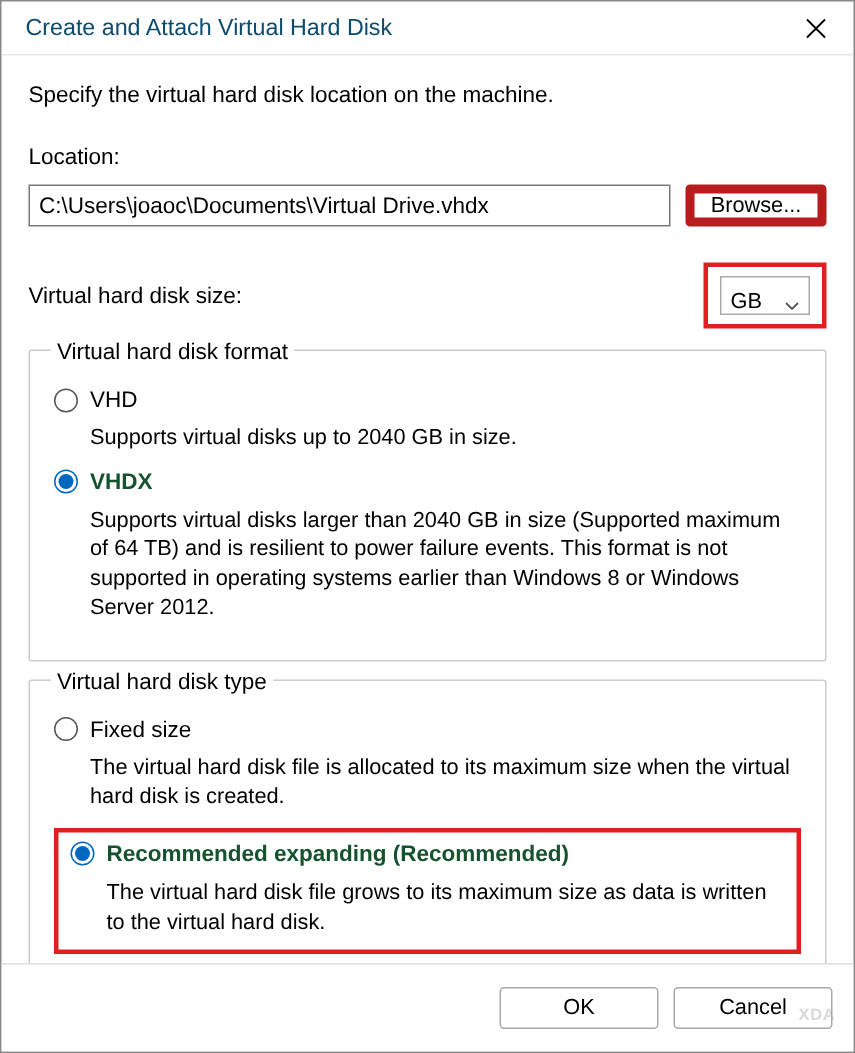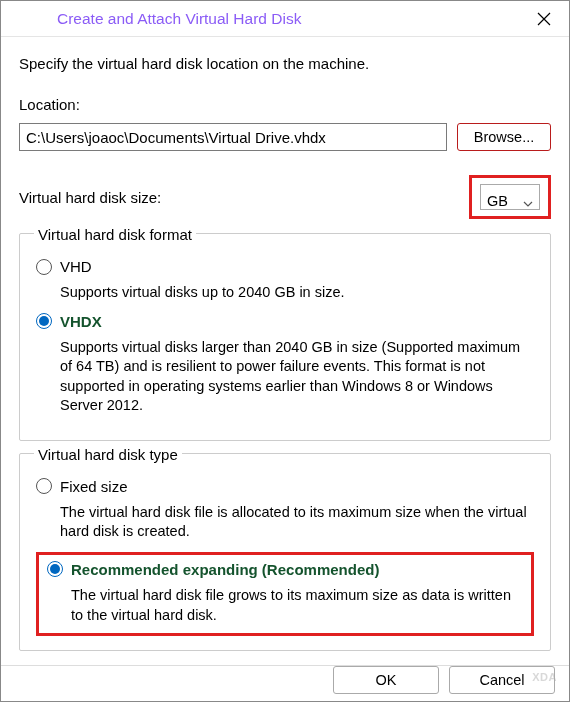--- a/index.html
+++ b/index.html
@@ -19,22 +19,21 @@
     .titlebar {
       height: 36px;
       display: flex;
       align-items: center;
       justify-content: space-between;
       padding: 0 14px 0 16px;
       border-bottom: 1px solid #e5e5e5;
     }
     .title {
       font-size: 15.5px;
-      color: #8b5cf6;
-      margin-left: 40px;
+      color: #0c4a6e;
     }
     .close-icon {
       width: 22px;
       height: 22px;
       display: flex;
       align-items: center;
       justify-content: center;
       cursor: pointer;
     }
     .close-icon svg {
@@ -65,21 +64,21 @@
       height: 28px;
       border: 1px solid #7a7a7a;
       padding: 0 6px;
       font-size: 15px;
       background: #fff;
       outline: none;
     }
     .browse-btn {
       width: 94px;
       height: 28px;
-      border: 1px solid #b91c1c;
+      border: 6px solid #b91c1c;
       background: #fff;
       font-size: 14.5px;
       cursor: pointer;
       border-radius: 3px;
     }
     .size-row {
       display: flex;
       align-items: center;
       justify-content: space-between;
       margin-bottom: 14px;
@@ -188,26 +187,26 @@
     }
     .highlight-section .option-desc {
       margin-bottom: 0;
       margin-left: 24px;
     }
     .footer {
       position: absolute;
       bottom: 0;
       left: 0;
       right: 0;
-      height: 36px;
+      height: 59px;
       border-top: 1px solid #ddd;
       background: #fff;
       display: flex;
       justify-content: flex-end;
-      align-items: flex-start;
+      align-items: center;
       gap: 10px;
       padding: 0 14px;
     }
     .footer-btn {
       width: 106px;
       height: 28px;
       border: 1px solid #aaa;
       background: #fff;
       font-size: 14.5px;
       cursor: pointer;

